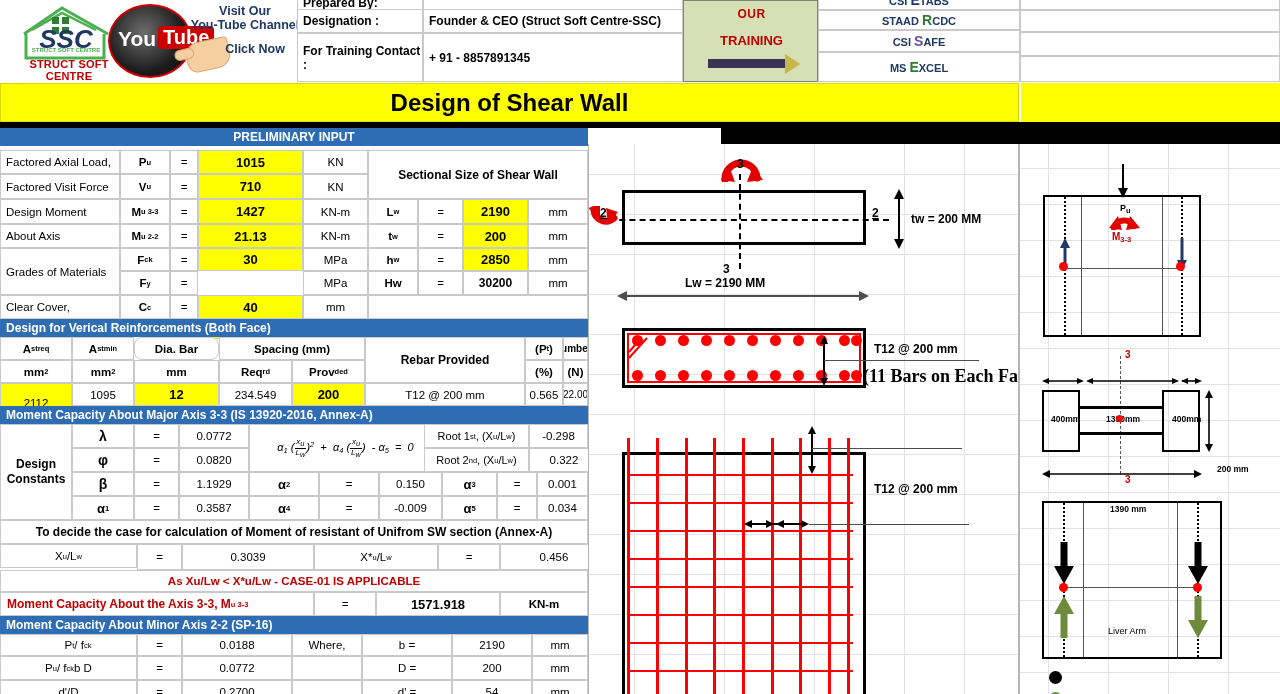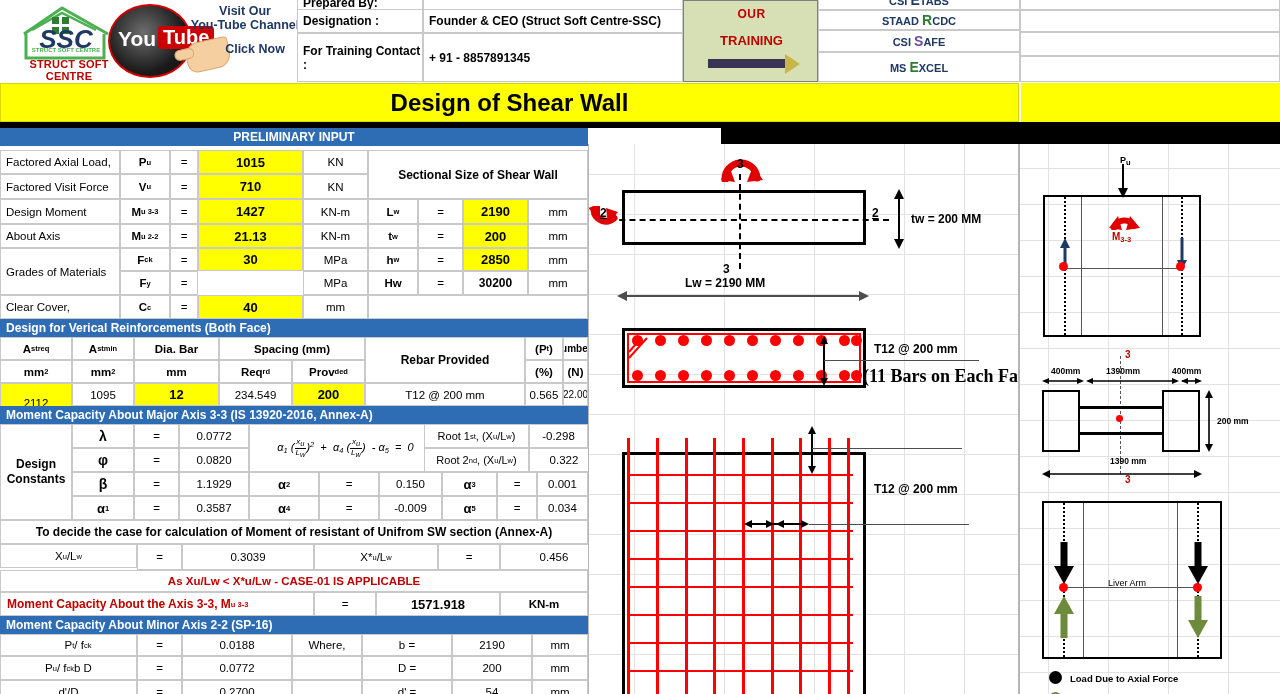--- a/index.html
+++ b/index.html
@@ -78,21 +78,21 @@
 
   
   .panel { position:absolute; background:#fff; overflow:hidden; }
   .gl { position:absolute; background:#e2e2e2; }
   .box { position:absolute; border:3px solid #000; background:transparent; }
   .dash-h { position:absolute; border-top:2px dashed #000; }
   .dash-v { position:absolute; border-left:2px dashed #000; }
   .dot-v { position:absolute; border-left:2px dotted #000; }
   .arrline { position:absolute; background:#000; }
   .lbl { position:absolute; font-size:11px; font-weight:bold; color:#000; white-space:nowrap; }
-  .lblsm { position:absolute; font-size:8.5px; font-weight:bold; color:#000; white-space:nowrap; }
+  .lblsm { position:absolute; font-size:8.5px; font-weight:bold; color:#000; white-space:nowrap;margin-top:48px; }
   .redlbl { position:absolute; font-size:10px; font-weight:bold; color:#C00000; }
   .rebar { position:absolute; width:11px; height:11px; border-radius:50%; background:#FF0000; }
   .redline { position:absolute; background:#FF0000; }
   .redrect { position:absolute; border:2px solid #FF0000; }
 </style>
 </head>
 <body>
 
 <div id="root">
 
@@ -222,21 +222,21 @@
   <div class="cell" style="left:418px;top:271px;width:45px;height:24px;">=</div>
   <div class="cell b" style="left:463px;top:271px;width:65px;height:24px;font-size:12px;">30200</div>
   <div class="cell" style="left:528px;top:271px;width:60px;height:24px;">mm</div>
 
   <div class="cell" style="left:368px;top:295px;width:220px;height:24px;"></div>
 
   <div class="cell hdr l" style="left:0;top:319px;width:588px;height:18px;">Design for Verical Reinforcements (Both Face)</div>
 
   <div class="cell b" style="left:0;top:337px;width:72px;height:23px;">A<sub>streq</sub></div>
   <div class="cell b" style="left:72px;top:337px;width:62px;height:23px;">A<sub>stmin</sub></div>
-  <div class="cell b" style="left:134px;top:337px;width:85px;height:23px;">Dia. Bar</div>
+  <div class="cell b" style="left:134px;top:337px;width:85px;height:23px;border-radius:8px;">Dia. Bar</div>
   <div class="cell b" style="left:219px;top:337px;width:146px;height:23px;">Spacing (mm)</div>
   <div class="cell b" style="left:365px;top:337px;width:160px;height:46px;font-size:12px;">Rebar Provided</div>
   <div class="cell b" style="left:525px;top:337px;width:38px;height:23px;">(P<sub>t</sub>)</div>
   <div class="cell b" style="left:563px;top:337px;width:25px;height:23px;font-size:10px;">Numbers</div>
 
   <div class="cell b" style="left:0;top:360px;width:72px;height:23px;">mm<sup>2</sup></div>
   <div class="cell b" style="left:72px;top:360px;width:62px;height:23px;">mm<sup>2</sup></div>
   <div class="cell b" style="left:134px;top:360px;width:85px;height:23px;">mm</div>
   <div class="cell b" style="left:219px;top:360px;width:73px;height:23px;">Req<sup>rd</sup></div>
   <div class="cell b" style="left:292px;top:360px;width:73px;height:23px;">Prov<sup>ded</sup></div>

